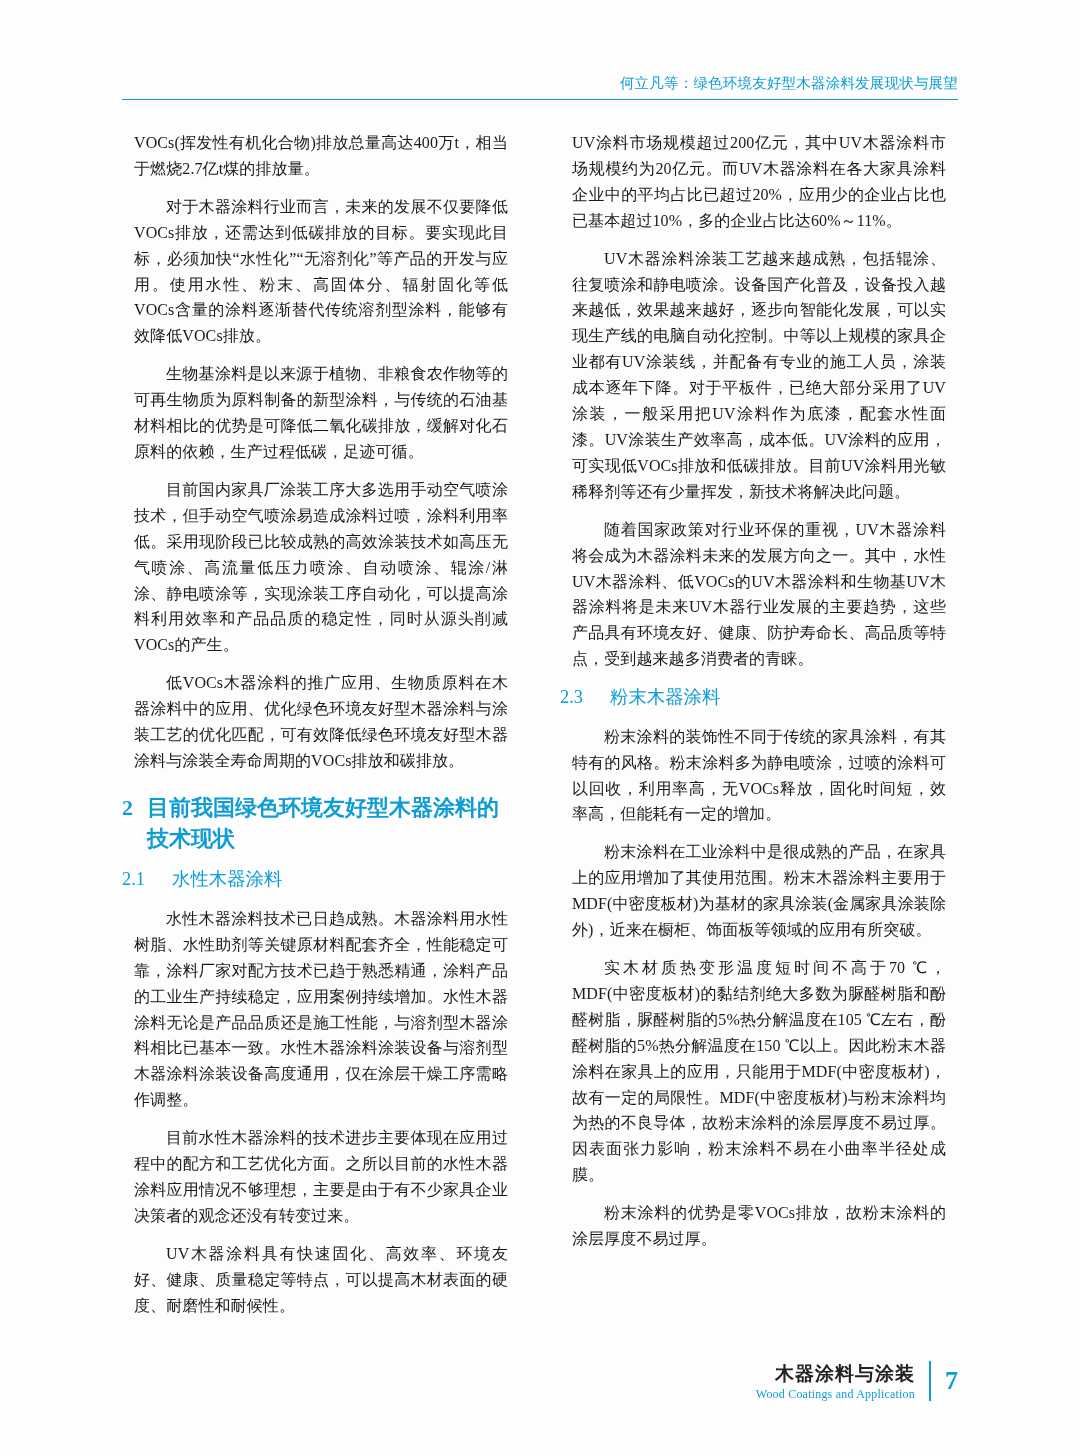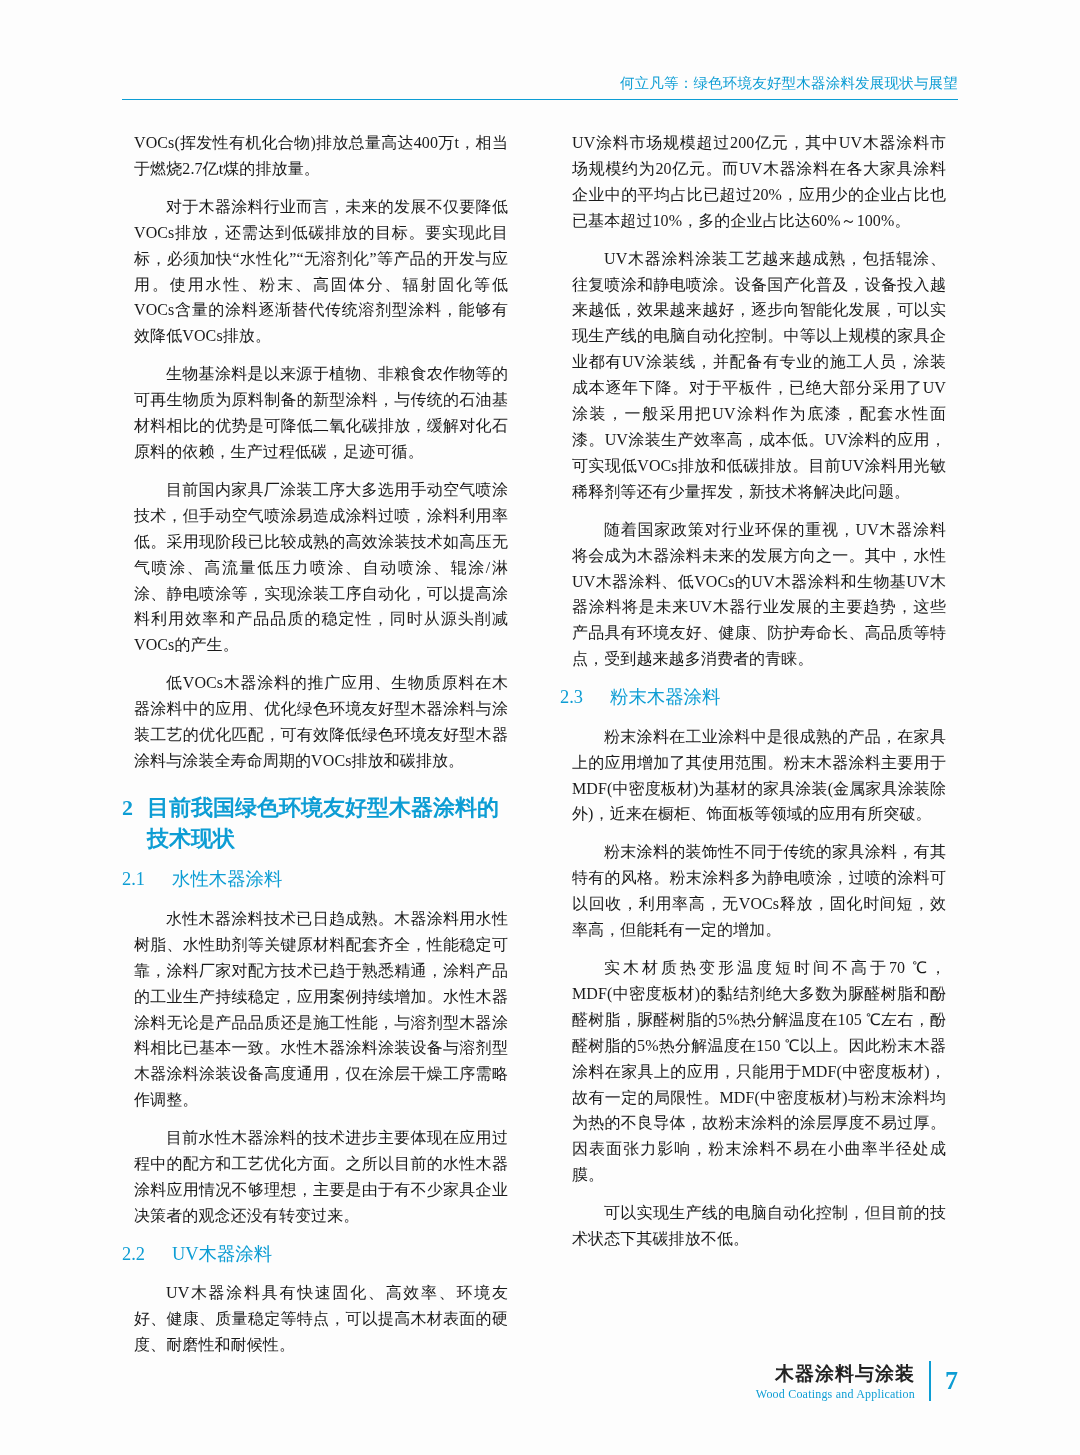--- a/index.html
+++ b/index.html
@@ -155,41 +155,37 @@
         <span class="txt">目前我国绿色环境友好型木器涂料的技术现状</span>
       </h2>
 
       <h3 class="sub">
         <span class="num">2.1</span>
         <span class="txt">水性木器涂料</span>
       </h3>
       <p class="indent">水性木器涂料技术已日趋成熟。木器涂料用水性树脂、水性助剂等关键原材料配套齐全，性能稳定可靠，涂料厂家对配方技术已趋于熟悉精通，涂料产品的工业生产持续稳定，应用案例持续增加。水性木器涂料无论是产品品质还是施工性能，与溶剂型木器涂料相比已基本一致。水性木器涂料涂装设备与溶剂型木器涂料涂装设备高度通用，仅在涂层干燥工序需略作调整。</p>
       <p class="indent">目前水性木器涂料的技术进步主要体现在应用过程中的配方和工艺优化方面。之所以目前的水性木器涂料应用情况不够理想，主要是由于有不少家具企业决策者的观念还没有转变过来。</p>
 
-      <h3 class="sub">
-        <span class="num">2.2</span>
-        <span class="txt">UV木器涂料</span>
-      </h3>
       <p class="indent">UV木器涂料具有快速固化、高效率、环境友好、健康、质量稳定等特点，可以提高木材表面的硬度、耐磨性和耐候性。</p>
 
     </div>
 
     <div class="col">
-      <p>UV涂料市场规模超过200亿元，其中UV木器涂料市场规模约为20亿元。而UV木器涂料在各大家具涂料企业中的平均占比已超过20%，应用少的企业占比也已基本超过10%，多的企业占比达60%～100%。</p>
+      <p>UV涂料市场规模超过200亿元，其中UV木器涂料市场规模约为20亿元。而UV木器涂料在各大家具涂料企业中的平均占比已超过20%，应用少的企业占比也已基本超过10%，多的企业占比达60%～11%。</p>
       <p class="indent">UV木器涂料涂装工艺越来越成熟，包括辊涂、往复喷涂和静电喷涂。设备国产化普及，设备投入越来越低，效果越来越好，逐步向智能化发展，可以实现生产线的电脑自动化控制。中等以上规模的家具企业都有UV涂装线，并配备有专业的施工人员，涂装成本逐年下降。对于平板件，已绝大部分采用了UV涂装，一般采用把UV涂料作为底漆，配套水性面漆。UV涂装生产效率高，成本低。UV涂料的应用，可实现低VOCs排放和低碳排放。目前UV涂料用光敏稀释剂等还有少量挥发，新技术将解决此问题。</p>
       <p class="indent">随着国家政策对行业环保的重视，UV木器涂料将会成为木器涂料未来的发展方向之一。其中，水性UV木器涂料、低VOCs的UV木器涂料和生物基UV木器涂料将是未来UV木器行业发展的主要趋势，这些产品具有环境友好、健康、防护寿命长、高品质等特点，受到越来越多消费者的青睐。</p>
 
       <h3 class="sub">
         <span class="num">2.3</span>
         <span class="txt">粉末木器涂料</span>
       </h3>
+      <p class="indent">粉末涂料的装饰性不同于传统的家具涂料，有其特有的风格。粉末涂料多为静电喷涂，过喷的涂料可以回收，利用率高，无VOCs释放，固化时间短，效率高，但能耗有一定的增加。</p>
       <p class="indent">粉末涂料在工业涂料中是很成熟的产品，在家具上的应用增加了其使用范围。粉末木器涂料主要用于MDF(中密度板材)为基材的家具涂装(金属家具涂装除外)，近来在橱柜、饰面板等领域的应用有所突破。</p>
-      <p class="indent">粉末涂料的装饰性不同于传统的家具涂料，有其特有的风格。粉末涂料多为静电喷涂，过喷的涂料可以回收，利用率高，无VOCs释放，固化时间短，效率高，但能耗有一定的增加。</p>
       <p class="indent">实木材质热变形温度短时间不高于70 ℃，MDF(中密度板材)的黏结剂绝大多数为脲醛树脂和酚醛树脂，脲醛树脂的5%热分解温度在105 ℃左右，酚醛树脂的5%热分解温度在150 ℃以上。因此粉末木器涂料在家具上的应用，只能用于MDF(中密度板材)，故有一定的局限性。MDF(中密度板材)与粉末涂料均为热的不良导体，故粉末涂料的涂层厚度不易过厚。因表面张力影响，粉末涂料不易在小曲率半径处成膜。</p>
-      <p class="indent">可以实现生产线的电脑自动化控制，但目前的技术状态下其碳排放不低。</p>
+      <p class="indent">粉末涂料的优势是零VOCs排放，故粉末涂料的涂层厚度不易过厚。</p>
 
     </div>
 
   </div>
 
   <div class="footer">
     <div class="footer-texts">
       <div class="footer-cn">木器涂料与涂装</div>
       <div class="footer-en">Wood Coatings and Application</div>
     </div>

